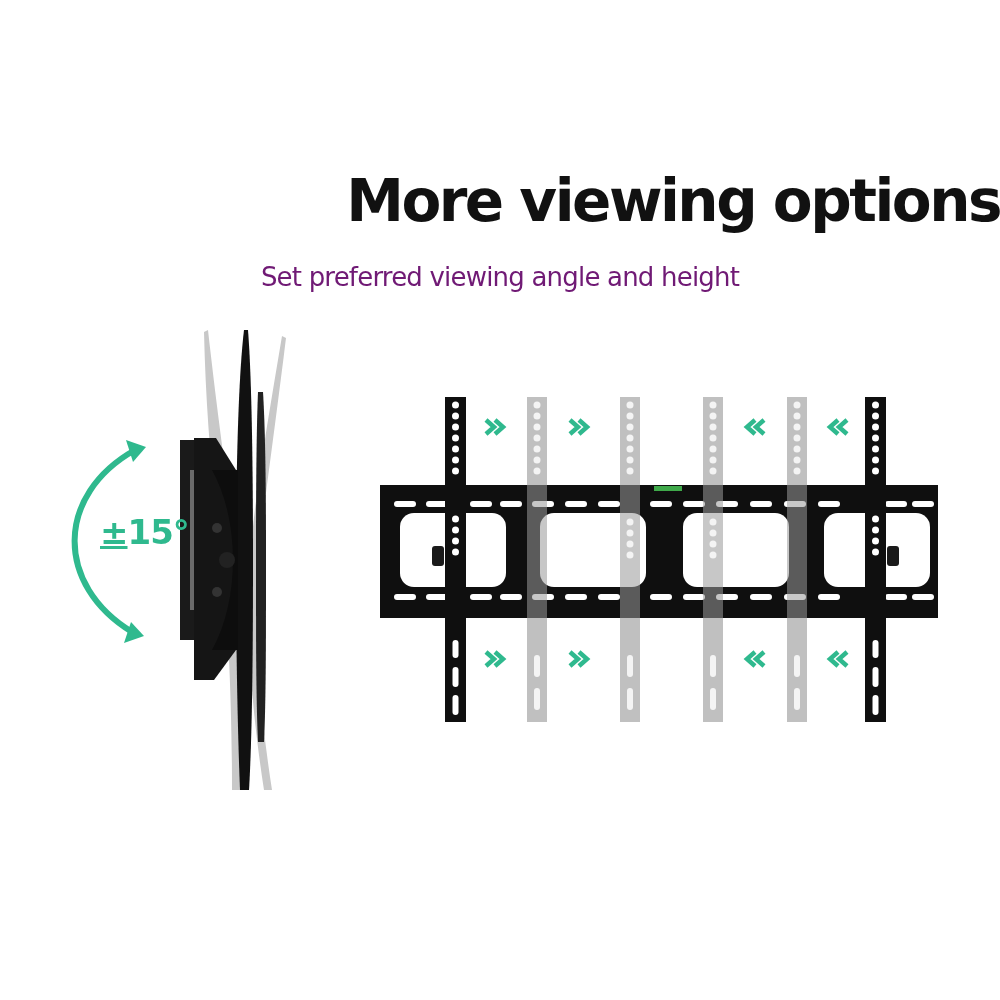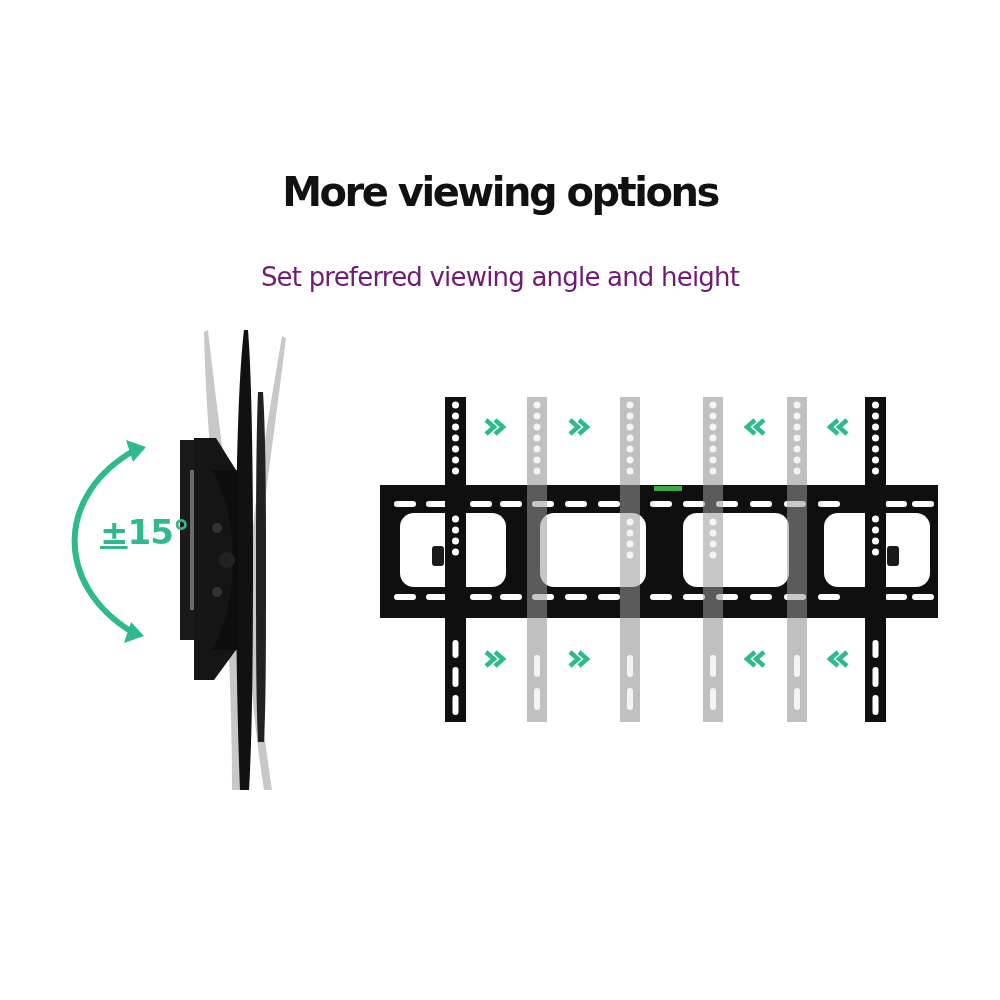--- a/index.html
+++ b/index.html
@@ -1,17 +1,17 @@
 <!DOCTYPE html>
 <html><head>
 <meta charset="utf-8">
 <style>
   html, body { margin: 0; padding: 0; background: #ffffff; }
   body { width: 1000px; height: 1000px; position: relative; overflow: hidden; font-family: "DejaVu Sans", sans-serif; }
-  .title { position: absolute; left: 0; right: 0; top: 172px; text-align: center; font-family: "DejaVu Sans", sans-serif; font-weight: bold; font-size: 40px; letter-spacing: -2.5px; color: #111; line-height: 1; }
+  .title { position: absolute; left: 0; right: 0; top: 172px; text-align: right; font-family: "DejaVu Sans", sans-serif; font-weight: bold; font-size: 58px; letter-spacing: -2.5px; color: #111; line-height: 1; }
   .subtitle { position: absolute; left: 0; right: 0; top: 264px; text-align: center; font-family: "DejaVu Sans", sans-serif; font-size: 26px; letter-spacing: -0.8px; color: #701a75; line-height: 1; }
   svg { position: absolute; left: 0; top: 0; }
   .tilt-label { position: absolute; left: 100px; top: 512px; font-family: "DejaVu Sans", sans-serif; font-weight: bold; font-size: 34px; color: #2fb98e; letter-spacing: -1px; text-align: right; }
   .tilt-label .pm { text-decoration: underline; text-decoration-thickness: 3px; }
 </style>
 </head>
 <body>
 
 <div class="title">More viewing options</div>
 <div class="subtitle">Set preferred viewing angle and height</div>

